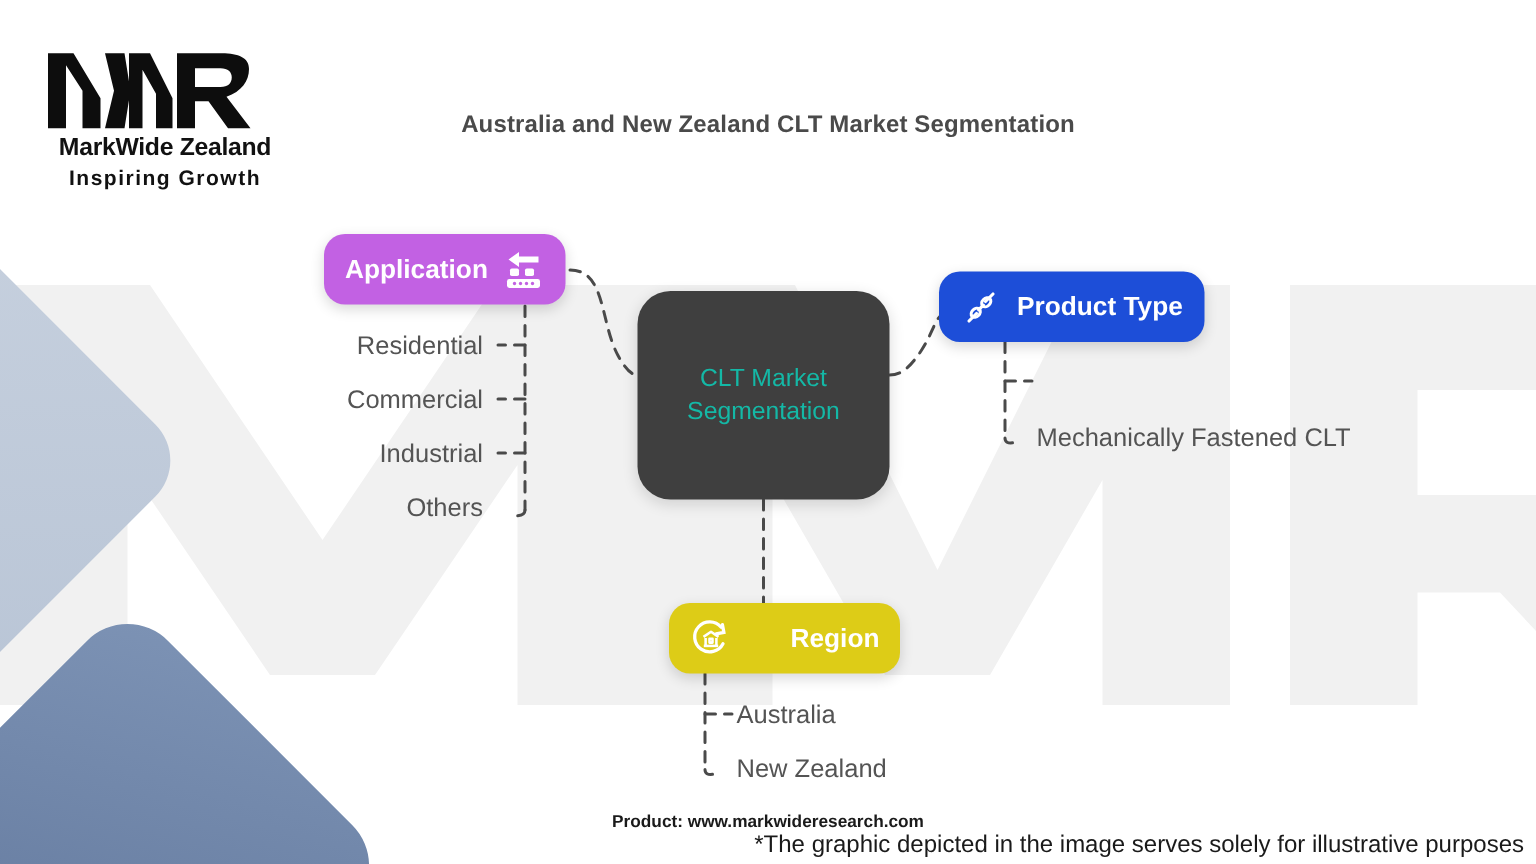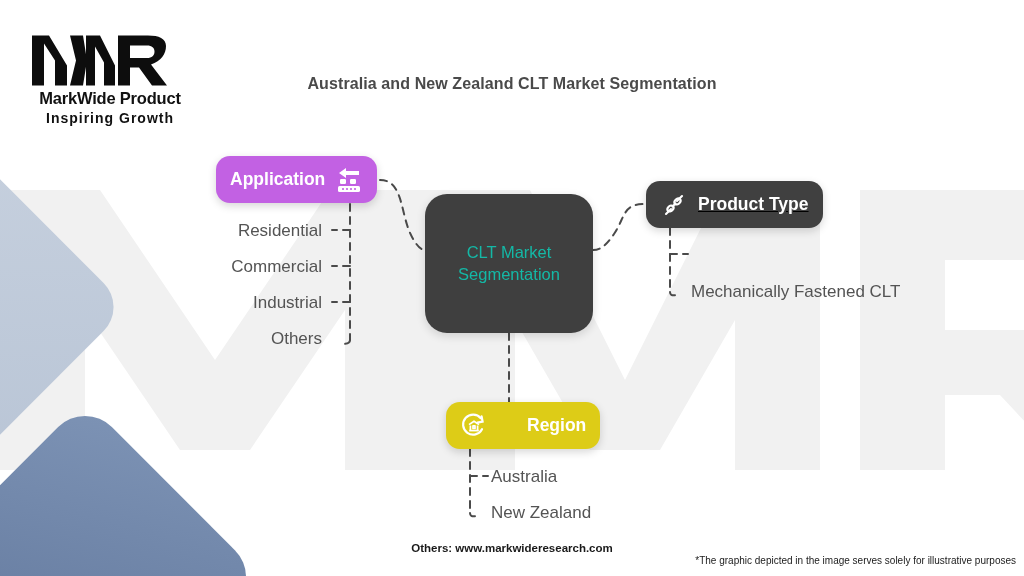--- a/index.html
+++ b/index.html
@@ -155,24 +155,23 @@
   }
 
   #badge-application {
     left: 216px;
     top: 156px;
     background: #c261e3;
   }
   #badge-application .badge-label { margin-right: 10px; }
 
   #badge-product-type {
-    left: 646px;
+    left: 626px;
     top: 181px;
-    background: #404040;
-    text-decoration: underline;
+    background: #1d4ed8;
   }
   #badge-product-type .badge-label { margin-left: 10px; }
 
   #badge-region {
     left: 446px;
     top: 402px;
     background: #ddcc17;
     gap: 30px;
   }
   #badge-region .badge-label { margin-left: 9px; }
@@ -193,21 +192,21 @@
     width: 1024px;
     text-align: center;
     font-size: 11.5px;
     font-weight: bold;
     color: #1a1a1a;
   }
   .disclaimer {
     position: absolute;
     right: 8px;
     top: 555px;
-    font-size: 10px;
+    font-size: 16px;
     color: #1a1a1a;
     white-space: nowrap;
   }
 </style>
 </head>
 <body>
 
 <div id="canvas">
 
   <div class="bg-layer">
@@ -224,21 +223,21 @@
 
   <div class="logo">
     <svg class="logo-mark" viewBox="0 0 320 110" xmlns="http://www.w3.org/2000/svg">
       <g fill="#0d0d0d">
         <path d="M4 106 L4 6 L38 6 L74 66 L74 106 L50 106 L50 56 L28 22 L28 106 Z"></path>
         <path d="M80 6 L106 6 L114 56 L106 106 L80 106 L92 56 Z"></path>
         <path d="M112 6 L140 6 L170 66 L170 106 L148 106 L148 60 L130 28 L130 106 L112 106 Z"></path>
         <path d="M176 6 L176 106 L200 106 L200 70 L218 70 L244 106 L274 106 L242 64 C262 57 272 43 272 27 C272 12 258 6 236 6 Z M200 26 L234 26 C244 26 249 31 249 38 C249 46 244 51 234 51 L200 51 Z"></path>
       </g>
     </svg>
-    <div class="logo-name">MarkWide Product</div>
+    <div class="logo-name">MarkWide Zealand</div>
     <div class="logo-tag">Inspiring Growth</div>
   </div>
 
   <div class="page-title">Australia and New Zealand CLT Market Segmentation</div>
 
   <div class="diagram">
 
     <svg class="connectors" xmlns="http://www.w3.org/2000/svg">
       <g fill="none" stroke="#4a4a4a" stroke-width="2" stroke-dasharray="7 6" stroke-linecap="round">
 
@@ -320,16 +319,16 @@
           <path d="M13 13.8 L15 13.8 L15 16.4 L13 16.4 Z"></path>
         </g>
       </svg>
       <span class="badge-label">Region</span>
     </div>
 
     <div class="leaf" style="left:491px; top:467px;">Australia</div>
     <div class="leaf" style="left:491px; top:503px;">New Zealand</div>
   </div>
 
-  <div class="source-note">Others: www.markwideresearch.com</div>
+  <div class="source-note">Product: www.markwideresearch.com</div>
   <div class="disclaimer">*The graphic depicted in the image serves solely for illustrative purposes</div>
 
 </div>
 
 </body></html>

